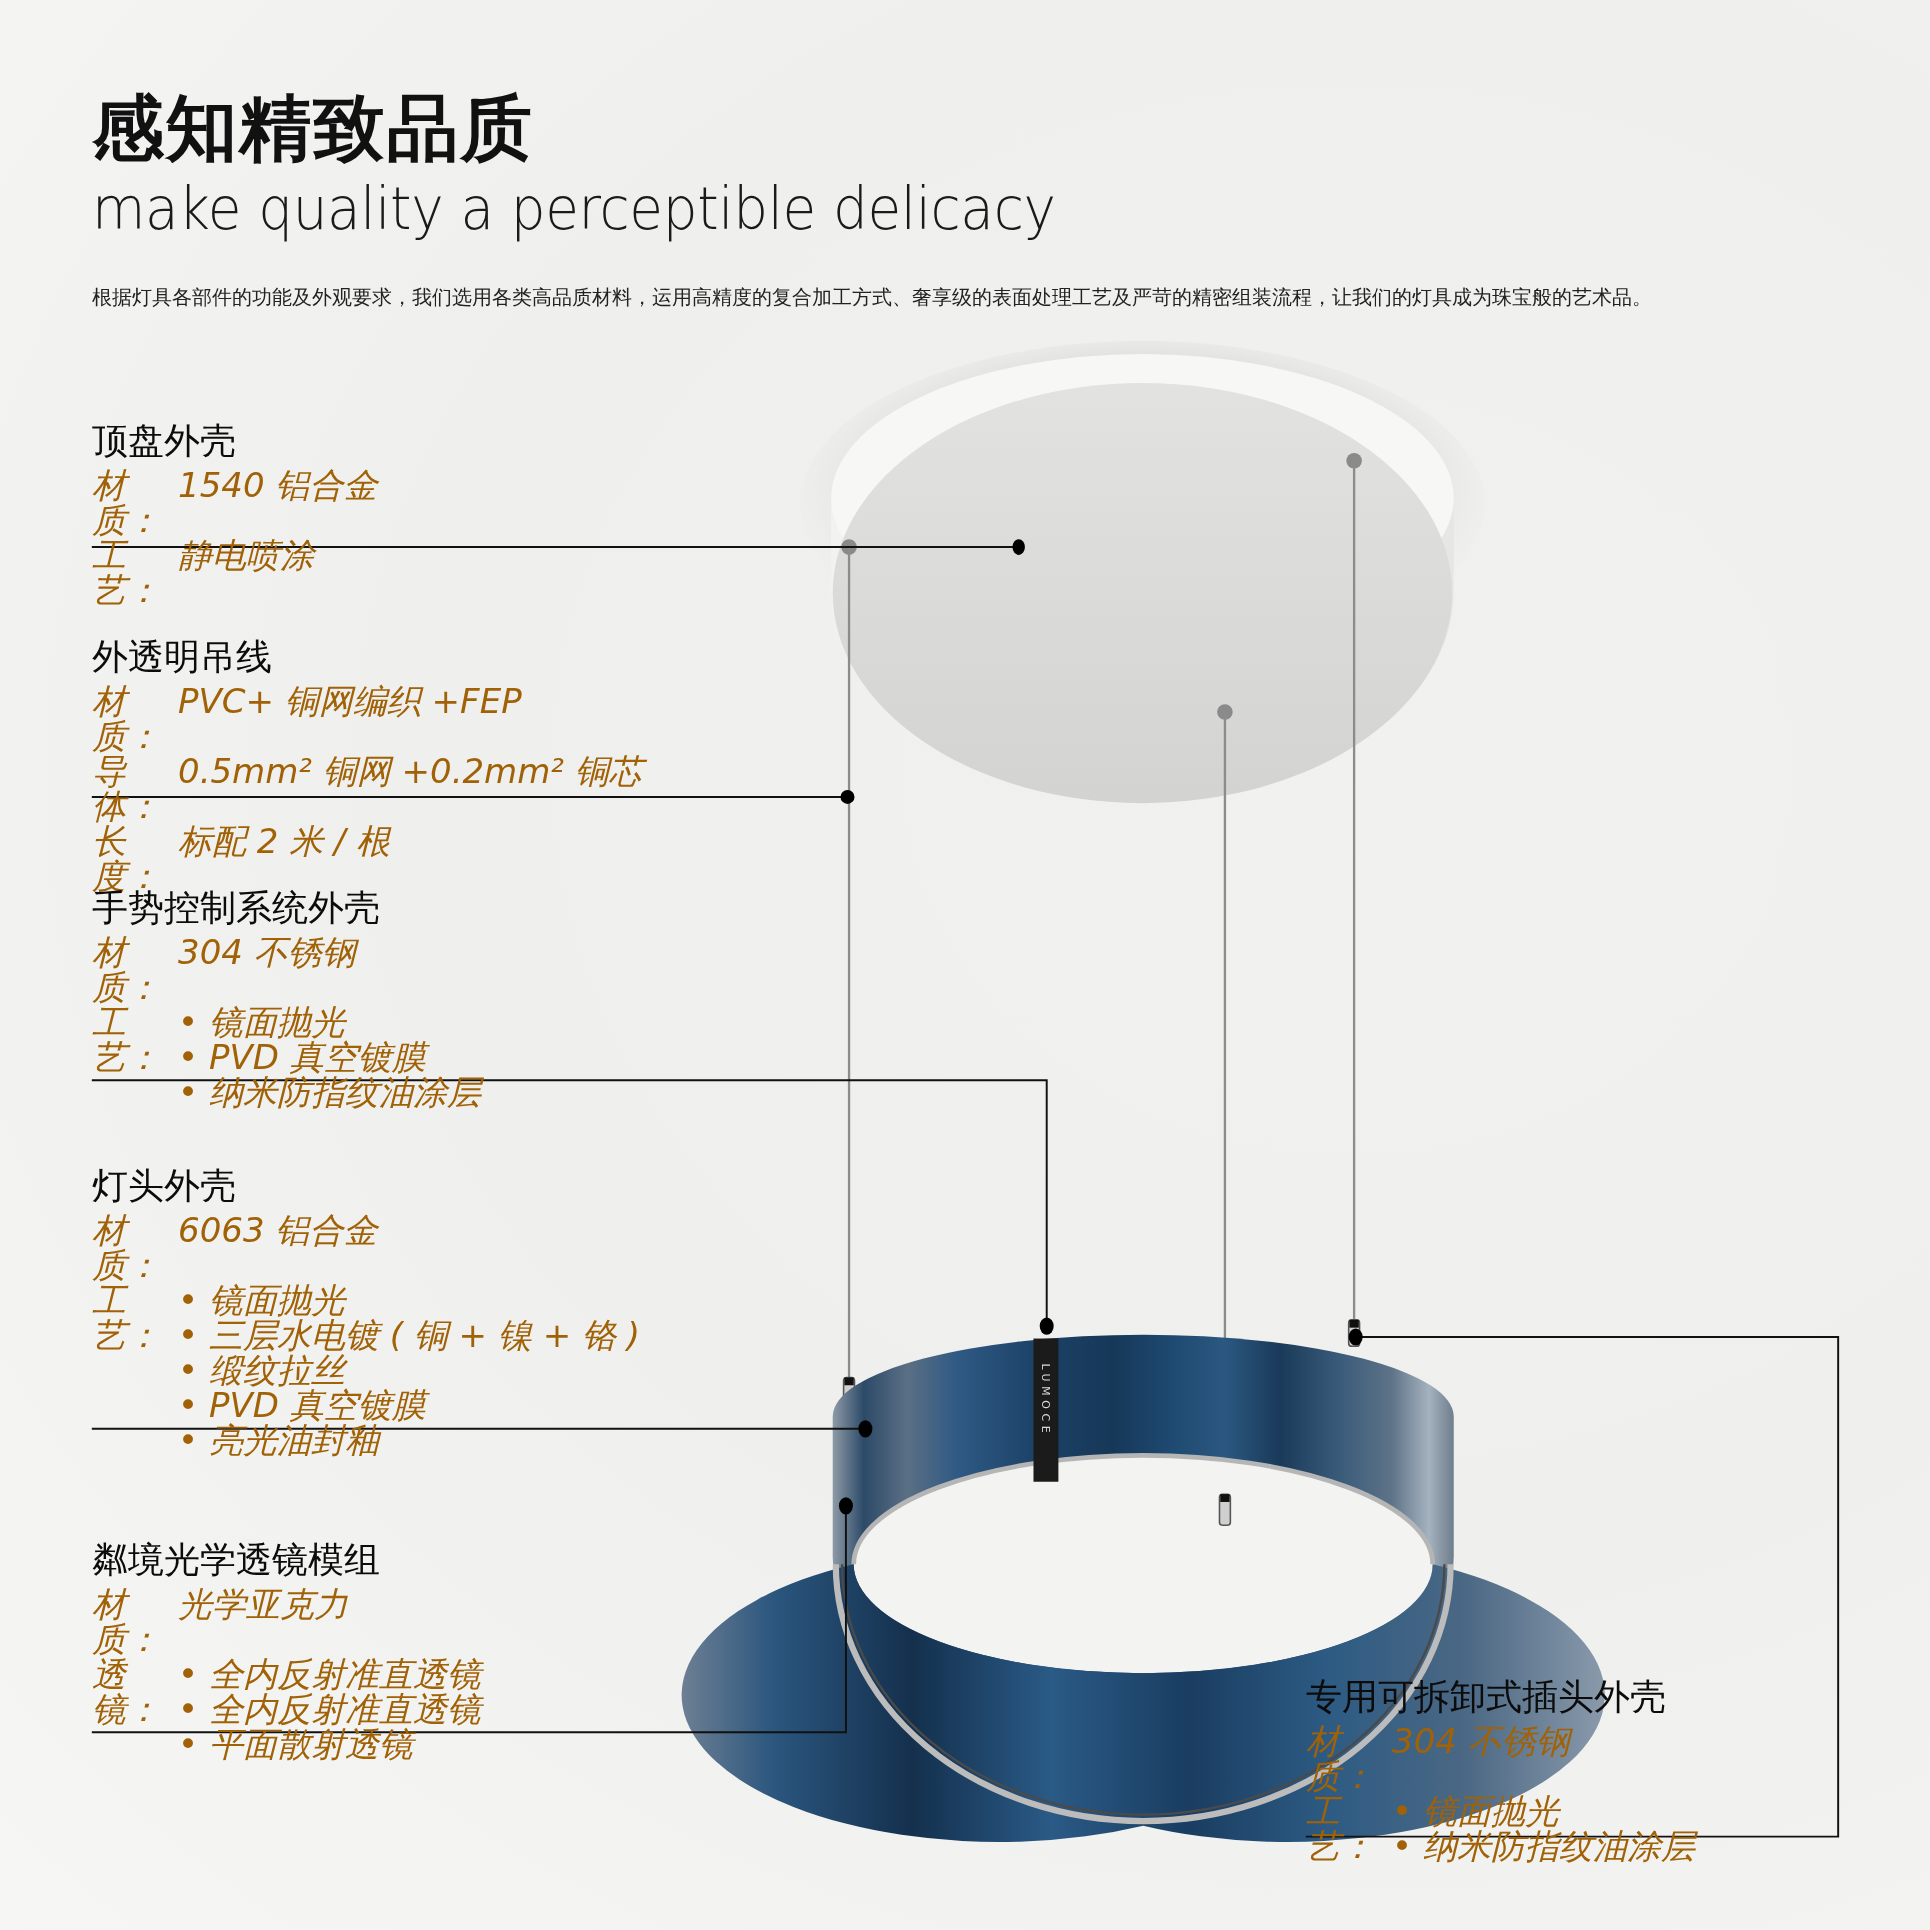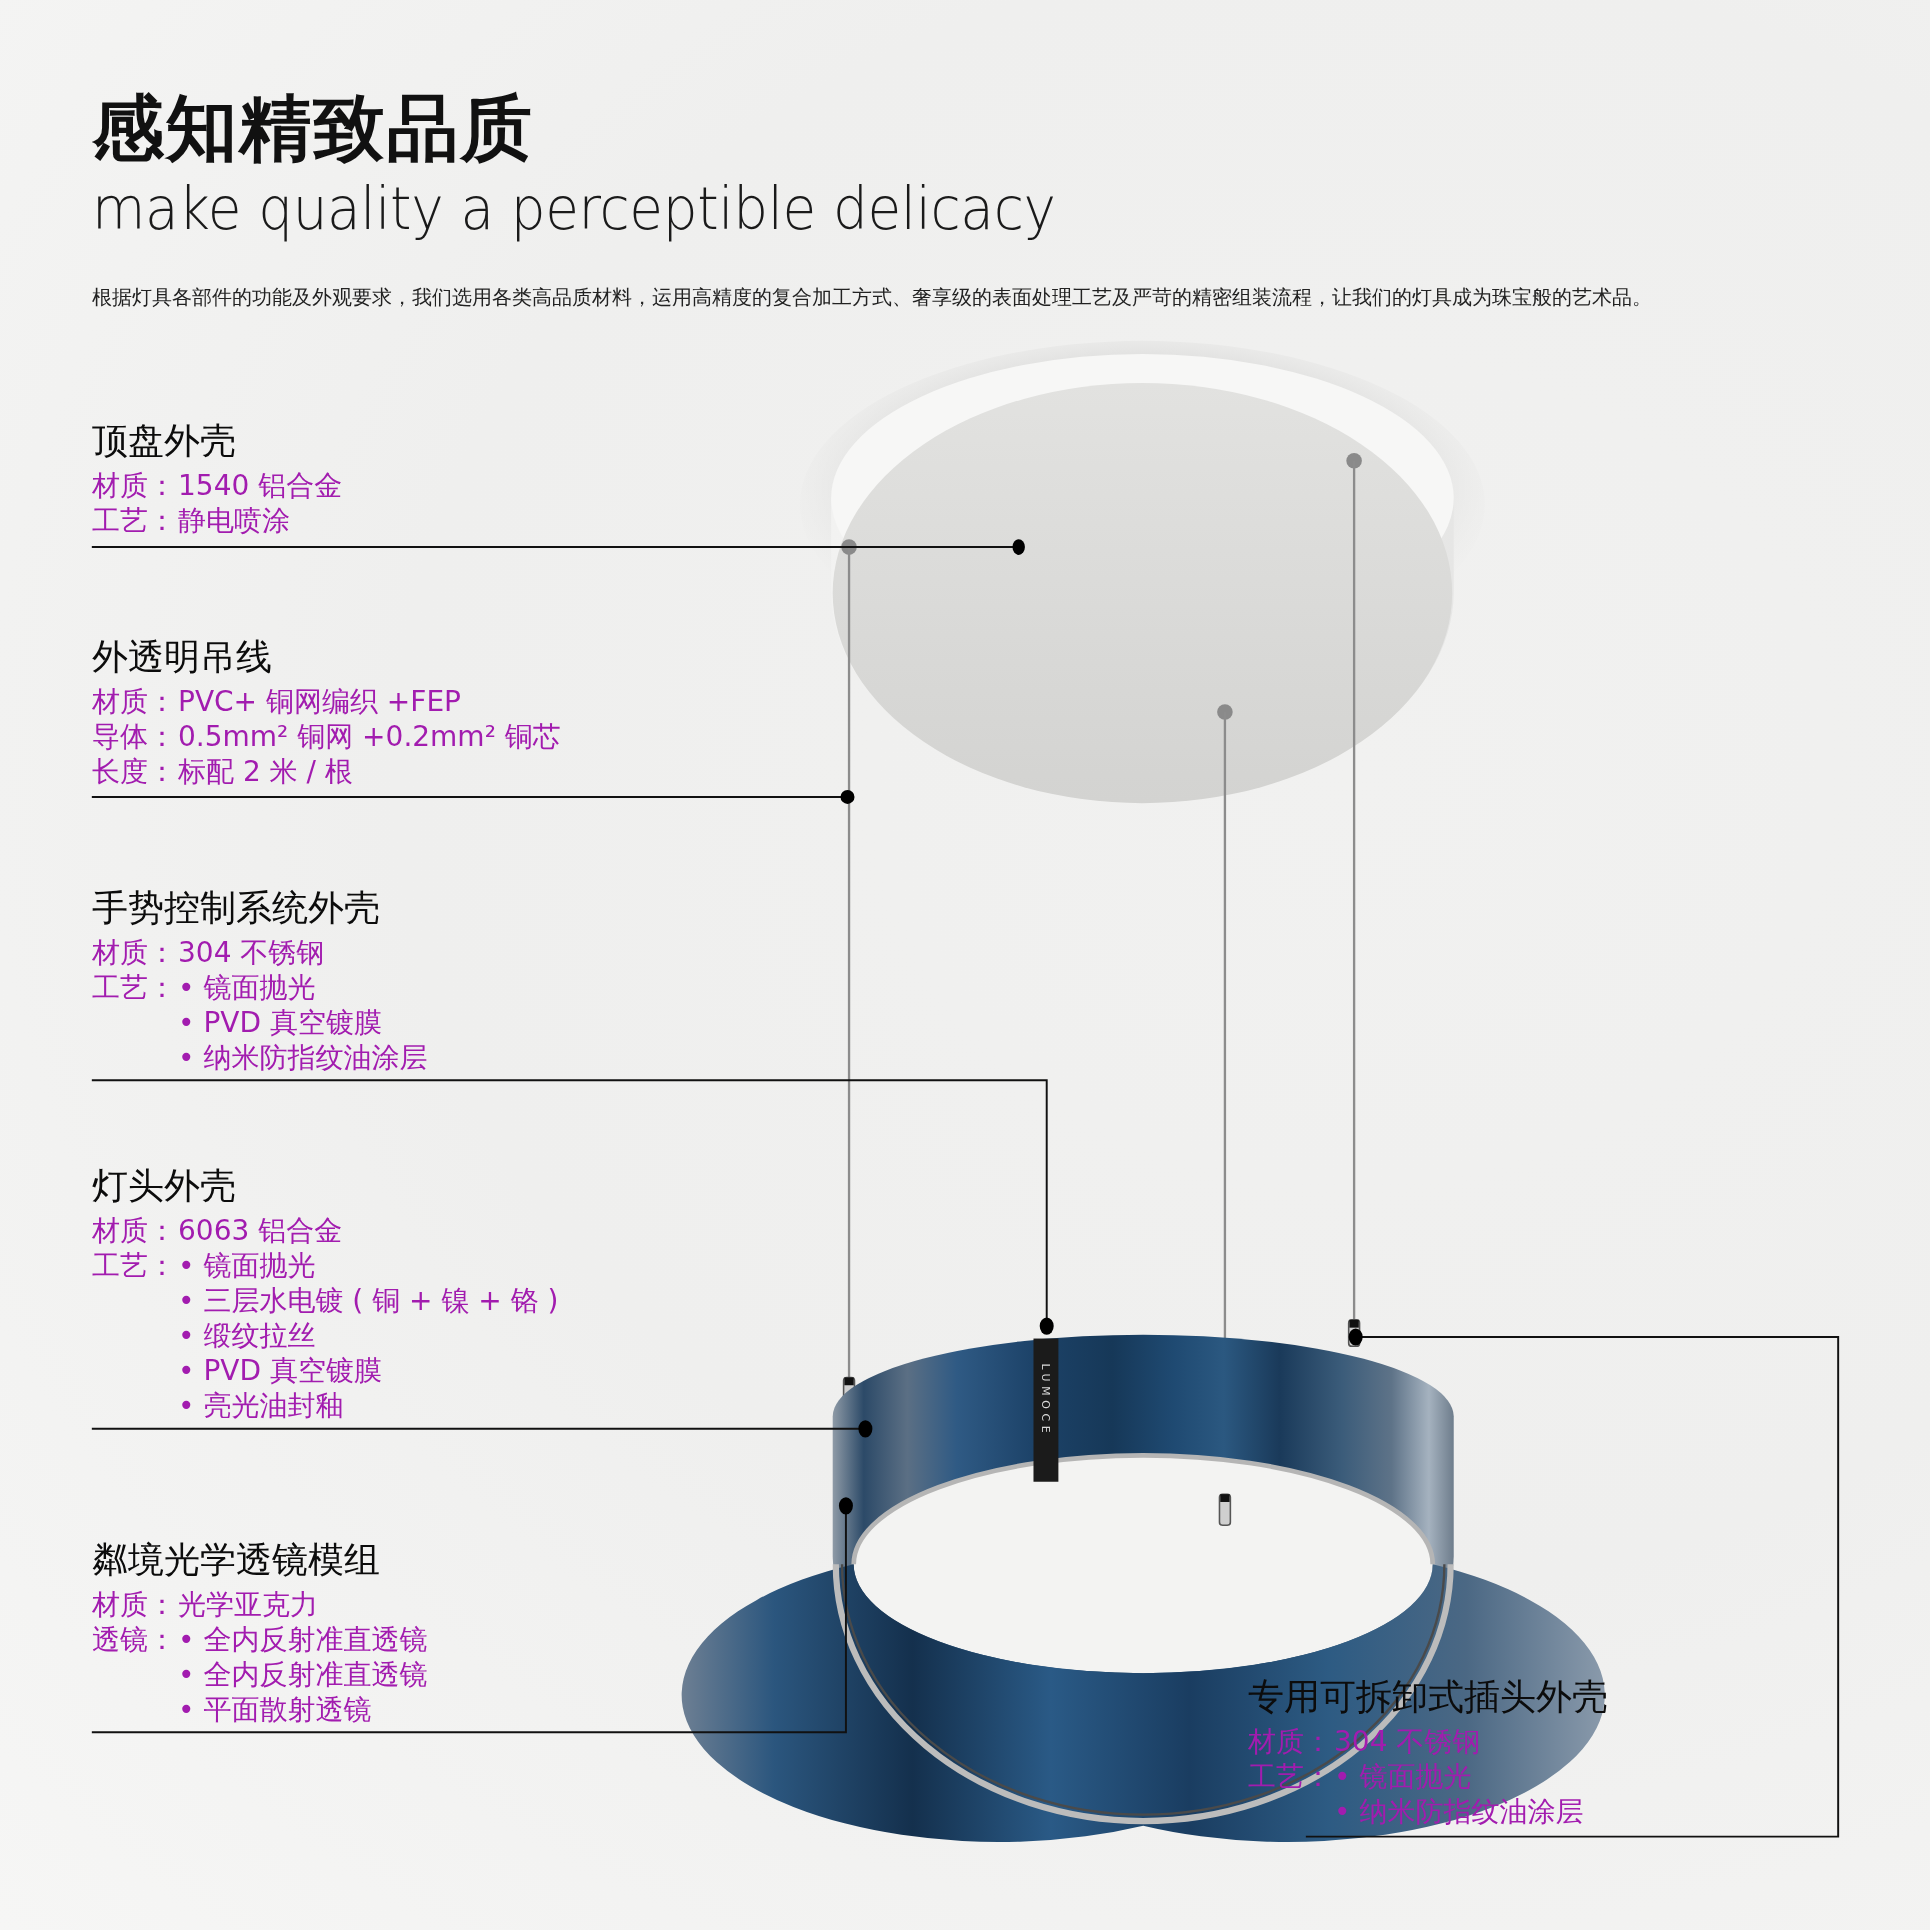--- a/index.html
+++ b/index.html
@@ -25,21 +25,21 @@
   .intro {
     position: absolute; left: 92px; top: 279px; width: 1790px;
     font-size: 20px; line-height: 36px; color: #222;
   }
   .spec {
     position: absolute; left: 92px;
   }
   .spec h2 {
     margin: 0 0 4.7px 0; font-size: 36px; font-weight: normal; line-height: 44px; color: #0c0c0c;
   }
-  .spec .row { display: flex; font-size: 28px; line-height: 35px; color: #a21caf; }
+  .spec .row { display: flex; font-size: 34px; line-height: 35px; color: #a16207; font-style: italic; }
   .spec .row .lbl { width: 86px; flex: none; }
   .spec .row .items { display: flex; flex-direction: column; }
   .spec .row .items .it::before { content: "\2022\00a0"; }
   .spec .row .plain { }
   svg.art { position: absolute; left: 0; top: 0; }
 </style>
 </head>
 <body>
 
 <svg class="art" width="1930" height="1930" viewBox="0 0 2480 2480">
@@ -226,21 +226,21 @@
   <div class="row">
     <span class="lbl">透镜：</span>
     <div class="items">
       <span class="it">全内反射准直透镜</span>
       <span class="it">全内反射准直透镜</span>
       <span class="it">平面散射透镜</span>
     </div>
   </div>
 </section>
 
-<section class="spec" style="left:1248px; top:1675px;">
+<section class="spec" style="left:1306px; top:1675px;">
   <h2>专用可拆卸式插头外壳</h2>
   <div class="row">
     <span class="lbl">材质：</span>
     <span class="plain">304 不锈钢</span>
   </div>
   <div class="row">
     <span class="lbl">工艺：</span>
     <div class="items">
       <span class="it">镜面抛光</span>
       <span class="it">纳米防指纹油涂层</span>

